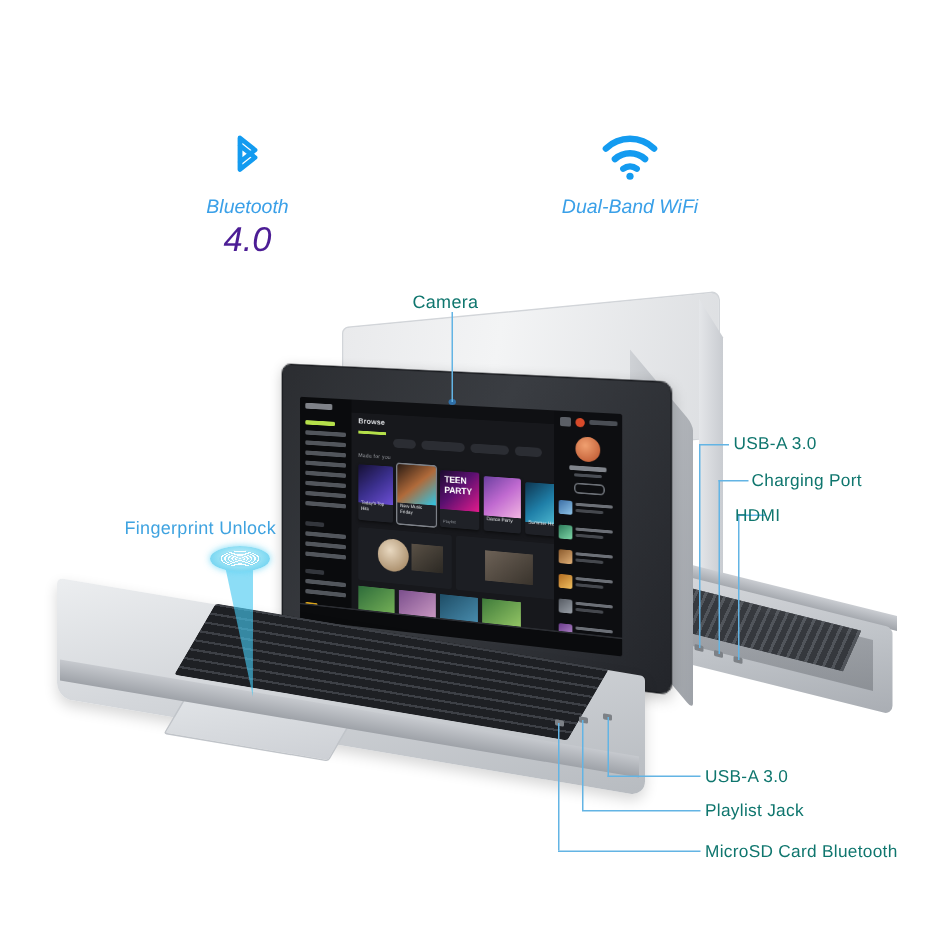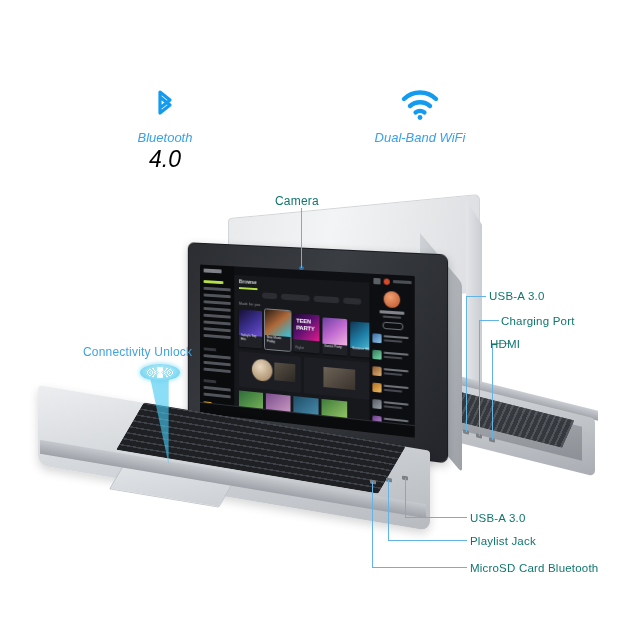--- a/index.html
+++ b/index.html
@@ -17,21 +17,21 @@
     letter-spacing:-0.5px;white-space:nowrap;
   }
 
   
   .feature{text-align:center;}
   .feature .ficon{height:36px;line-height:36px;}
   .feature .flabel{
     font-size:13px;font-style:italic;color:#3AA0E8;margin-top:6px;font-weight:500;
   }
   .feature .fvalue{
-    font-size:23px;font-style:italic;color:#000000;margin-top:1px;
+    font-size:23px;font-style:italic;color:#4c1d95;margin-top:1px;
   }
   #feat-bt{left:105px;top:88px;width:120px;}
   #feat-wifi{left:330px;top:88px;width:180px;}
 
   
   .callout{
     font-size:11.5px;color:#0f766e;white-space:nowrap;letter-spacing:0.2px;
   }
   #lbl-camera{left:275px;top:194px;font-size:12px;}
   #lbl-fingerprint{left:83px;top:345px;font-size:12px;color:#3FA3E0;}
@@ -369,21 +369,21 @@
   <div class="abs lead lead-h" style="left:492px;top:343px;width:18px"></div>
 
   <div class="abs lead lead-v" style="left:405px;top:478px;height:40px"></div>
   <div class="abs lead lead-h" style="left:405px;top:517px;width:62px"></div>
   <div class="abs lead lead-v" style="left:388px;top:480px;height:60px"></div>
   <div class="abs lead lead-h" style="left:388px;top:540px;width:79px"></div>
   <div class="abs lead lead-v" style="left:372px;top:482px;height:85px"></div>
   <div class="abs lead lead-h" style="left:372px;top:567px;width:95px"></div>
 
   <div class="abs callout" id="lbl-camera">Camera</div>
-  <div class="abs callout" id="lbl-fingerprint">Connectivity Unlock</div>
+  <div class="abs callout" id="lbl-fingerprint">Fingerprint Unlock</div>
   <div class="abs callout" id="lbl-usba-r">USB-A 3.0</div>
   <div class="abs callout" id="lbl-charging">Charging Port</div>
   <div class="abs callout" id="lbl-hdmi">HDMI</div>
   <div class="abs callout" id="lbl-usba-b">USB-A 3.0</div>
   <div class="abs callout" id="lbl-headphone">Playlist Jack</div>
   <div class="abs callout" id="lbl-microsd">MicroSD Card Bluetooth</div>
 
 </div>
 
 </body></html>

